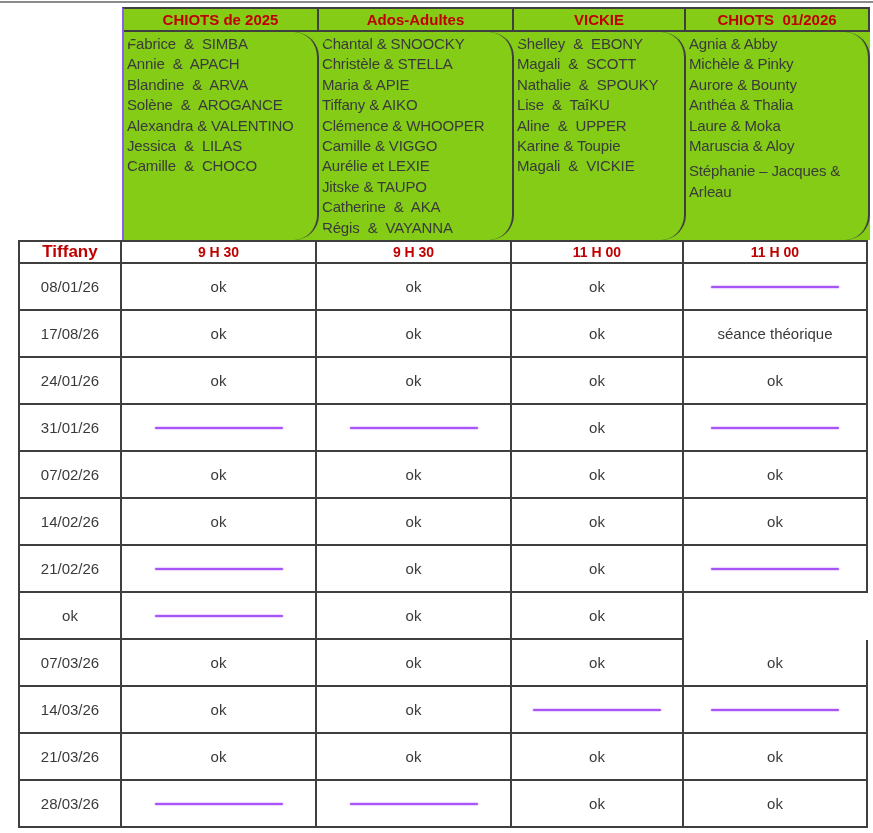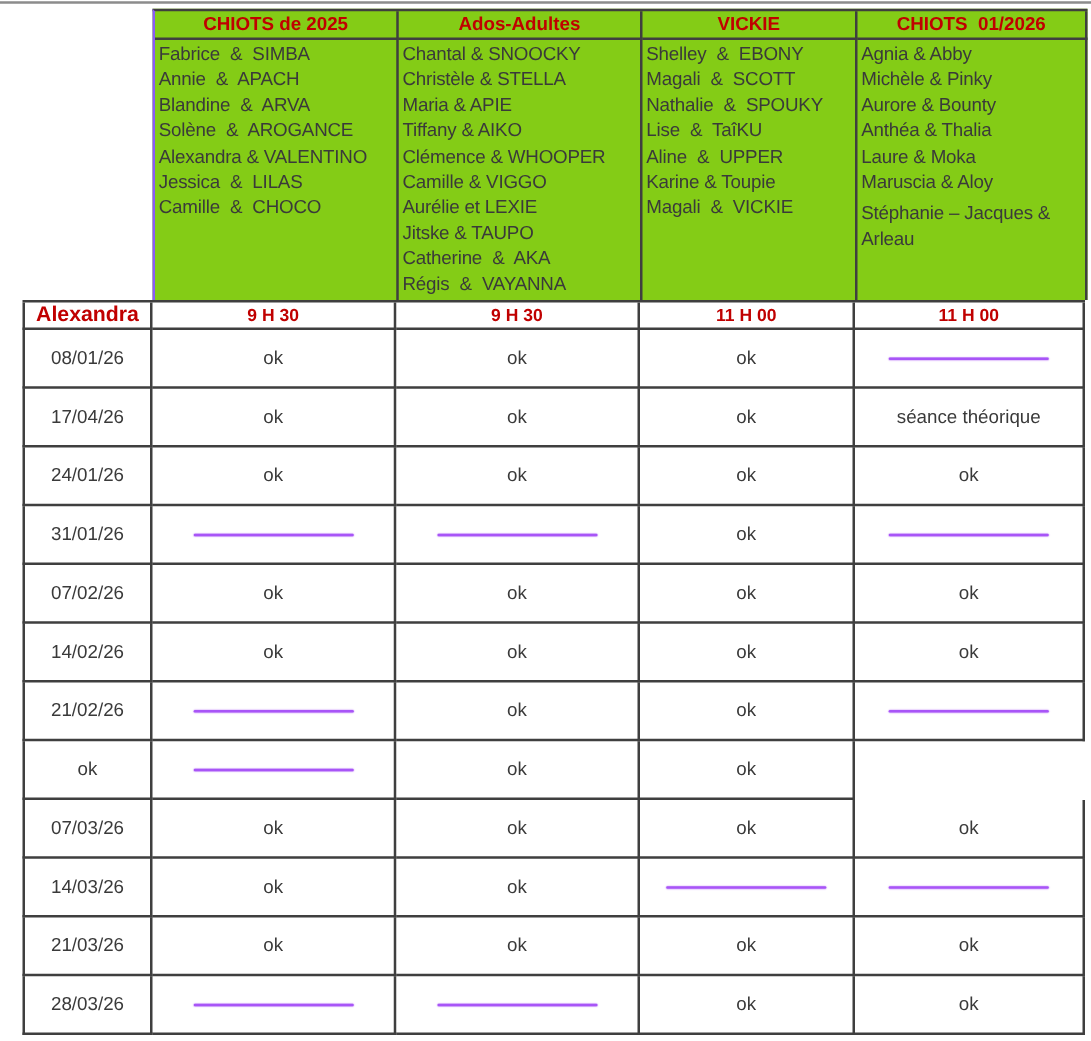--- a/index.html
+++ b/index.html
@@ -26,20 +26,21 @@
   }
   .upper-table .head {
     border-bottom: 2px solid #3f3f3f;
     display: flex; align-items: center; justify-content: center;
     font-weight: bold; font-size: 15px; color: #c00000;
     white-space: pre-wrap;
   }
   .members {
     padding: 2px 3px 0 3px;
     overflow: hidden;
+    border-radius: 25px;
   }
   .member {
     font-size: 15px; line-height: 20.4px; color: #3a3a3a;
     white-space: pre-wrap; letter-spacing: -0.15px;
   }
   .members[data-members="3"] .member:last-child { margin-top: 5px; }
 
   
   .lower-table {
     position: absolute; left: 18px; top: 240px;
@@ -116,39 +117,39 @@
       <div class="member">Anthéa &amp; Thalia</div>
       <div class="member">Laure &amp; Moka</div>
       <div class="member">Maruscia &amp; Aloy</div>
       <div class="member">Stéphanie – Jacques &amp; Arleau</div>
     </div>
 </div>
 
 <div class="lower-table">
   <div class="trow horaires-row">
     <div class="cell">
-      <span class="horaires-label">Alexandra</span>
+      <span class="horaires-label">Tiffany</span>
     </div>
     <div class="cell time-cell">9 H 30</div>
     <div class="cell time-cell">9 H 30</div>
     <div class="cell time-cell">11 H 00</div>
     <div class="cell time-cell">11 H 00</div>
   </div>
   <div>
       <div class="trow date-row">
         <div class="cell date-cell">08/01/26</div>
         <div class="cell status-cell">ok</div>
         <div class="cell status-cell">ok</div>
         <div class="cell status-cell">ok</div>
         <div class="cell status-cell">
           <div class="pline"></div>
         </div>
       </div>
       <div class="trow date-row">
-        <div class="cell date-cell">17/04/26</div>
+        <div class="cell date-cell">17/08/26</div>
         <div class="cell status-cell">ok</div>
         <div class="cell status-cell">ok</div>
         <div class="cell status-cell">ok</div>
         <div class="cell status-cell">séance théorique</div>
       </div>
       <div class="trow date-row">
         <div class="cell date-cell">24/01/26</div>
         <div class="cell status-cell">ok</div>
         <div class="cell status-cell">ok</div>
         <div class="cell status-cell">ok</div>

